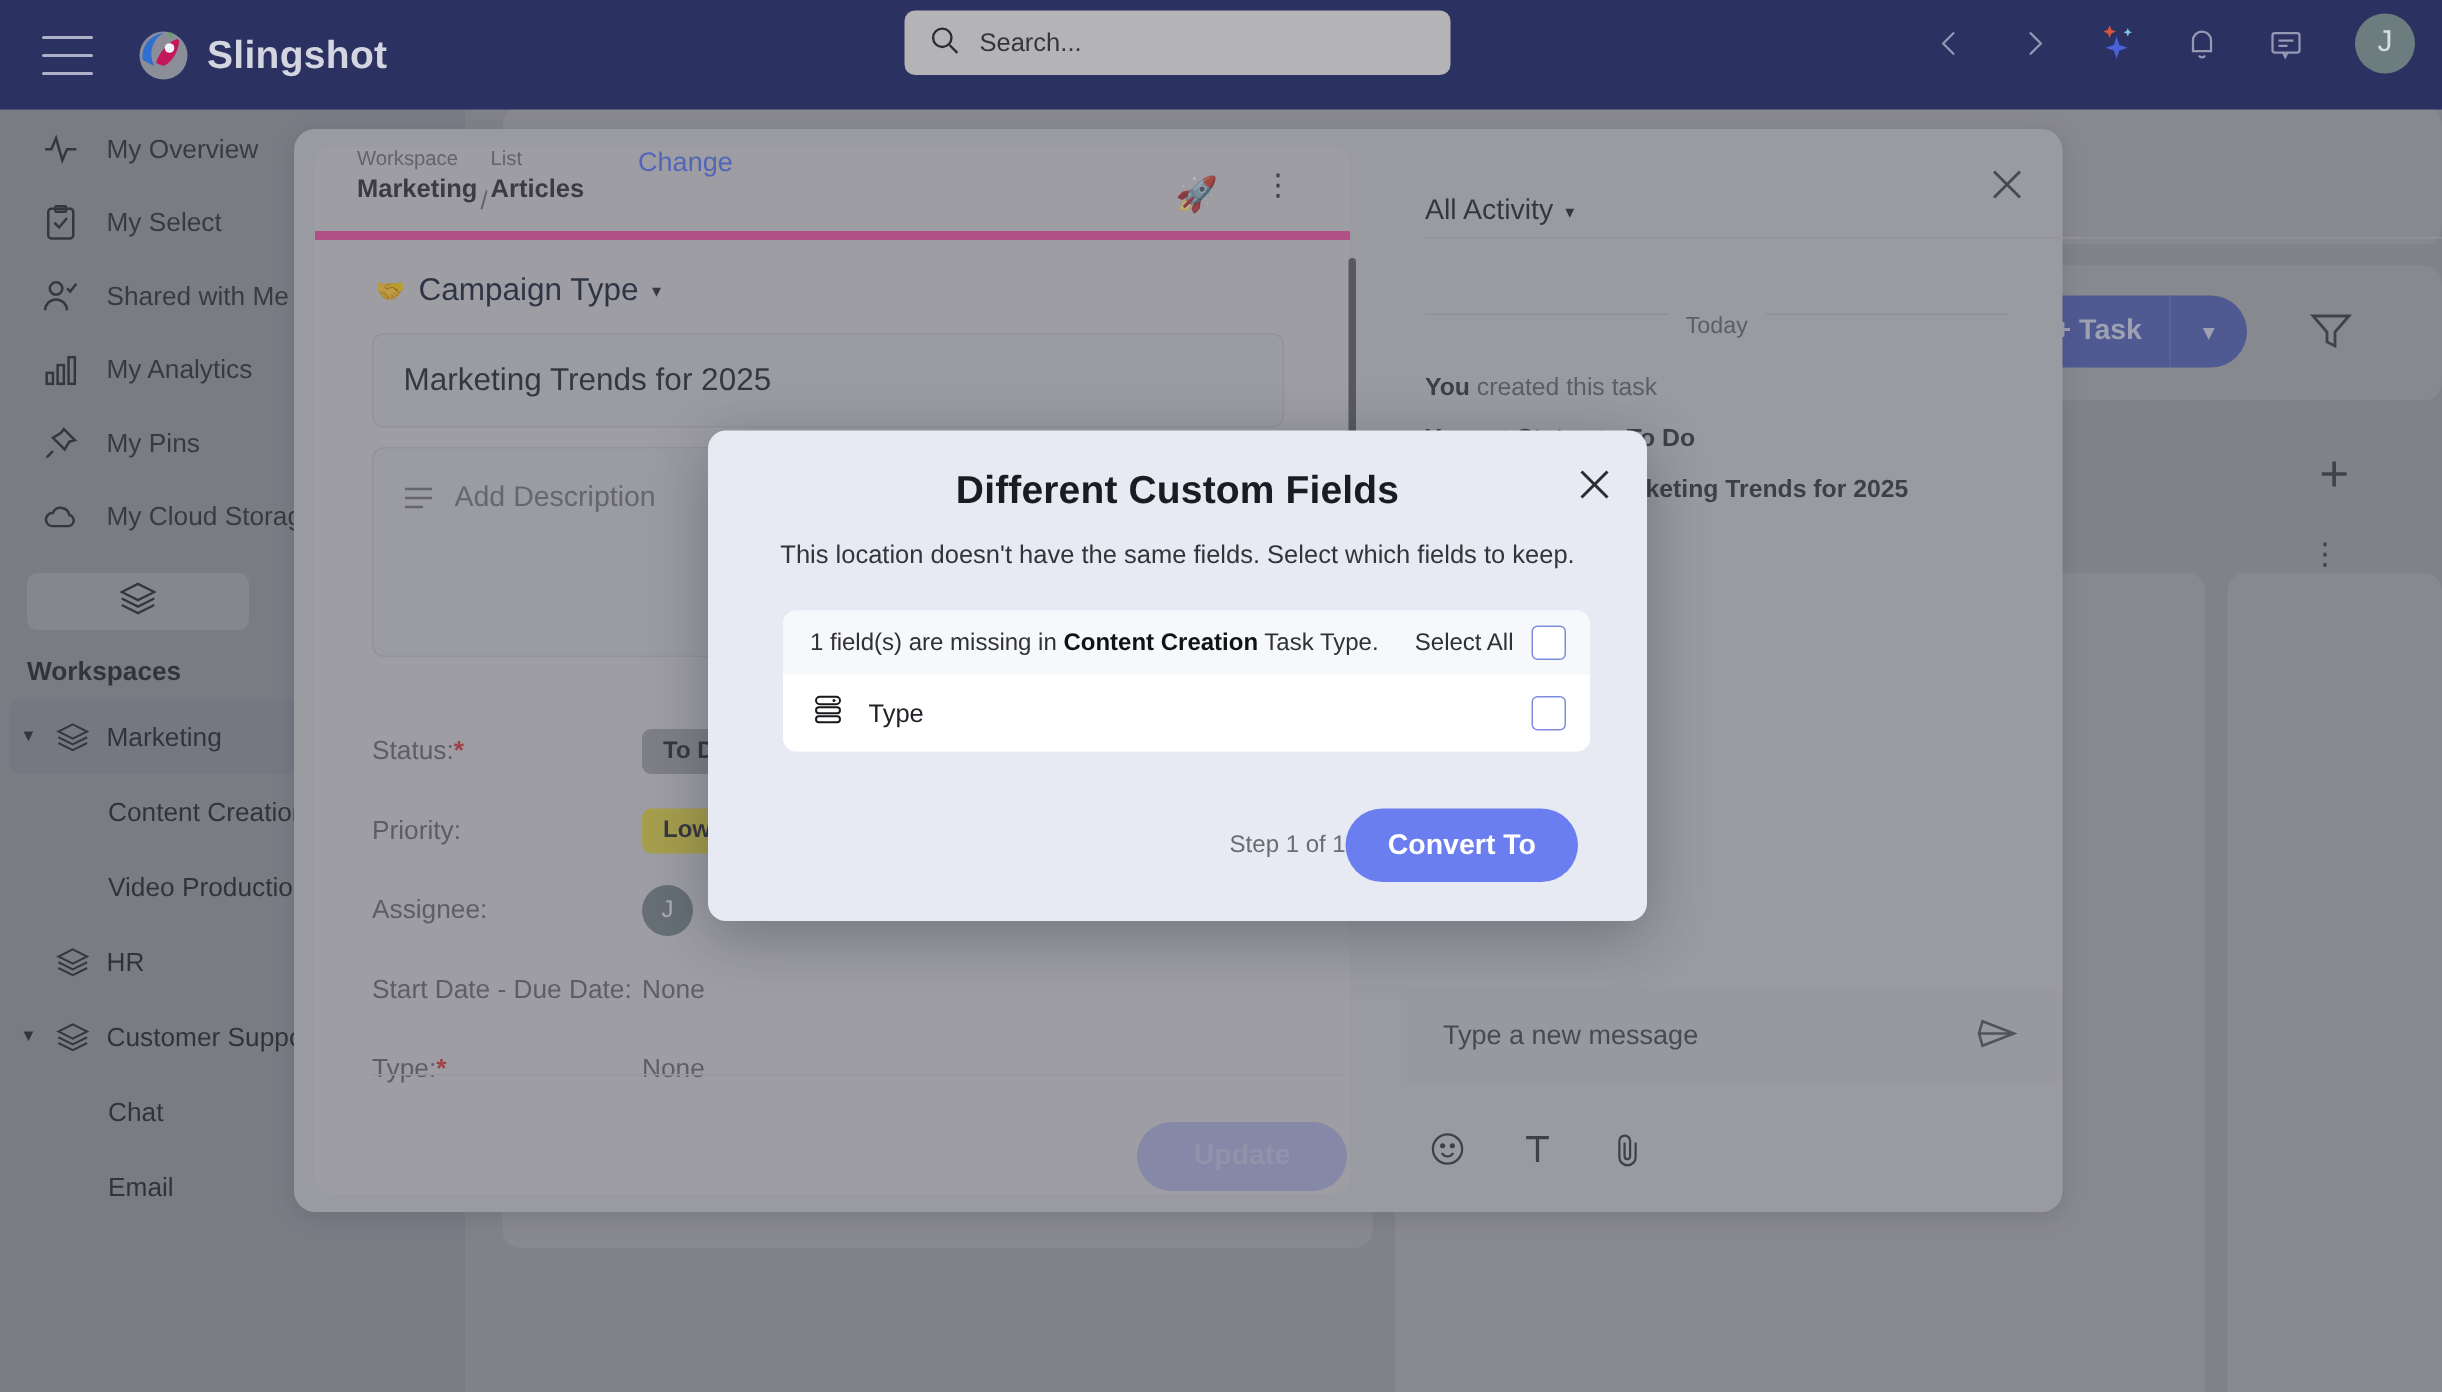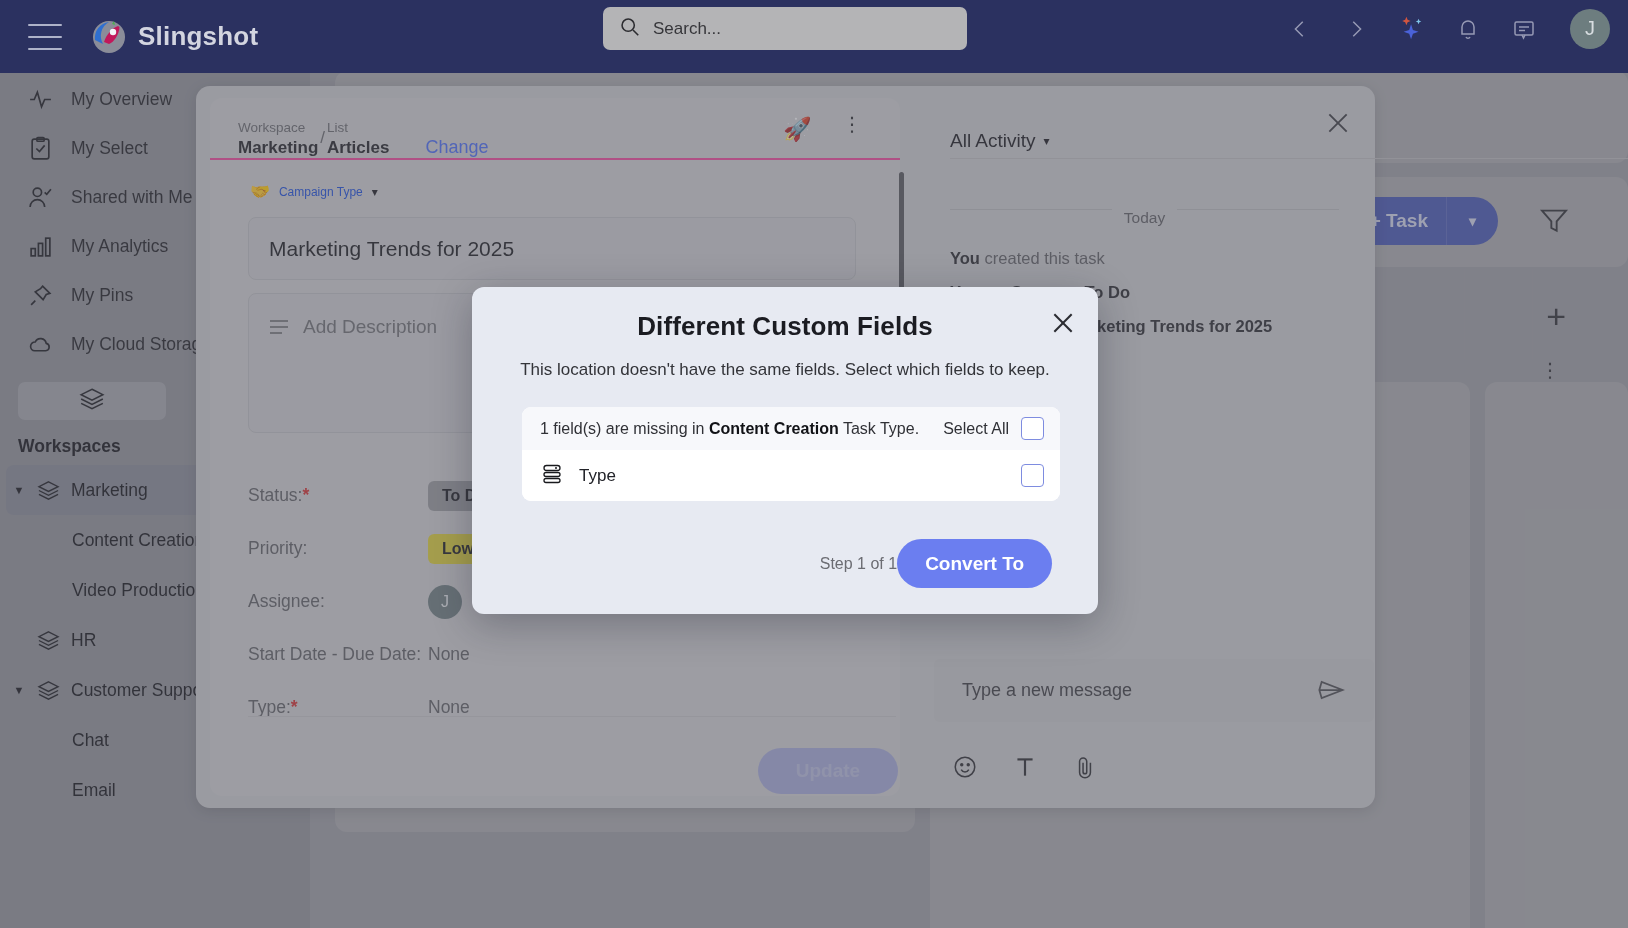--- a/index.html
+++ b/index.html
@@ -117,35 +117,35 @@
     z-index: 20;
     display: flex;
     box-shadow: 0 3px 14px rgba(0,0,0,.14);
   }
   .detail-left { width: 718px; height: 100%; position: relative; }
   .detail-left-inner {
     position: absolute; left: 14px; top: 12px; width: 690px; height: 698px;
     background: #cbcccd; border-radius: 12px; overflow: hidden;
   }
   .crumbbar {
-    height: 62px; border-bottom: 2px solid #ec4899;
-    display: flex; align-items: flex-end; padding: 0 20px 0 28px; position: relative;
+    height: 62px; border-bottom: 6px solid #ec4899;
+    display: flex; align-items: flex-start; padding: 0 20px 0 28px; position: relative;
   }
   .crumb { line-height: 1.25; }
   .crumb .small { font-size: 13.5px; color: #68696d; }
   .crumb .big { font-size: 17px; color: #232428; font-weight: bold; }
   .crumb-row { display: flex; gap: 10px; align-items: flex-end; }
   .crumb-sep { font-size: 17px; color: #68696d; padding: 0 2px; }
   .change-link { margin-left: 36px; color: #4a6cf0; font-size: 18px; cursor: pointer; }
   .rocket { position: absolute; right: 88px; top: 18px; font-size: 23px; cursor: pointer; }
   .kebab { position: absolute; right: 38px; top: 16px; cursor: pointer; color: #2c2d31;
            font-size: 20px; line-height: 8px; padding-top: 6px;}
 
   .campaign-row { display: flex; align-items: center; gap: 9px; padding: 22px 0 0 40px; cursor: pointer; }
-  .campaign-row .lbl { font-size: 12px; color: #1d4ed8; }
+  .campaign-row .lbl { font-size: 21px; color: #0f172a; }
   .campaign-row .chev { font-size: 12px; color: #1c1d21; }
 
   .title-box {
     margin: 16px 0 0 38px; width: 608px; height: 63px;
     background: #c8c9cb; border: 1px solid #b9babd; border-radius: 8px;
     display: flex; align-items: center; padding-left: 20px;
     font-size: 21px; color: #1b1c20; cursor: text;
   }
   .desc-box {
     margin: 13px 0 0 38px; width: 608px; height: 140px;

